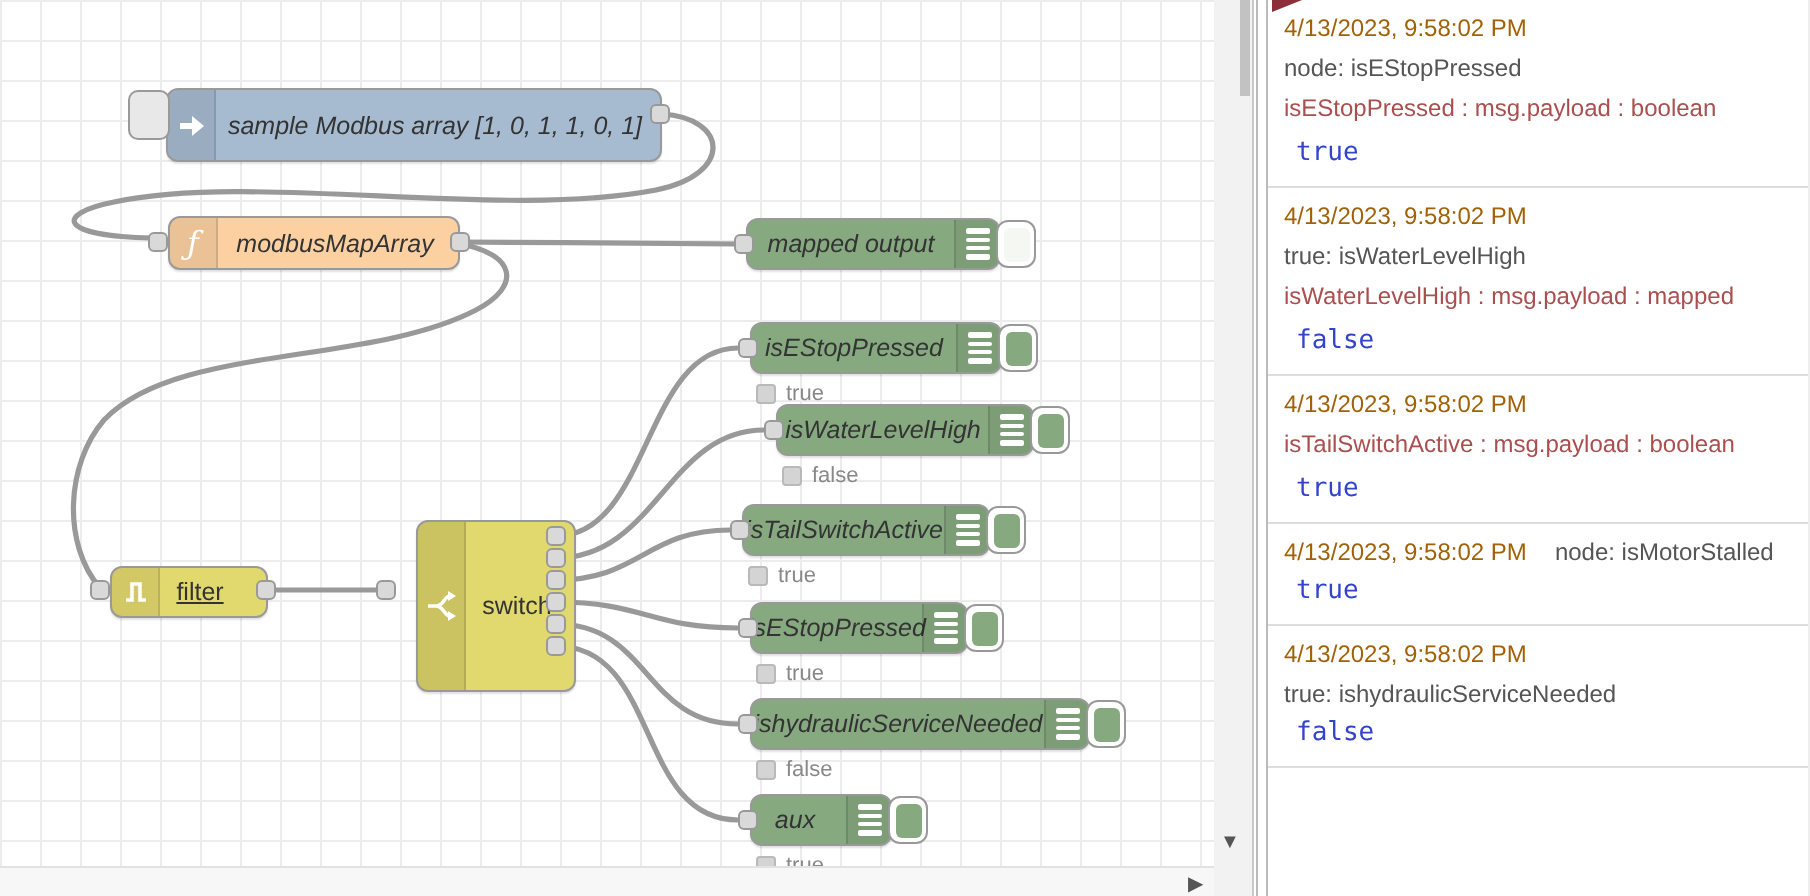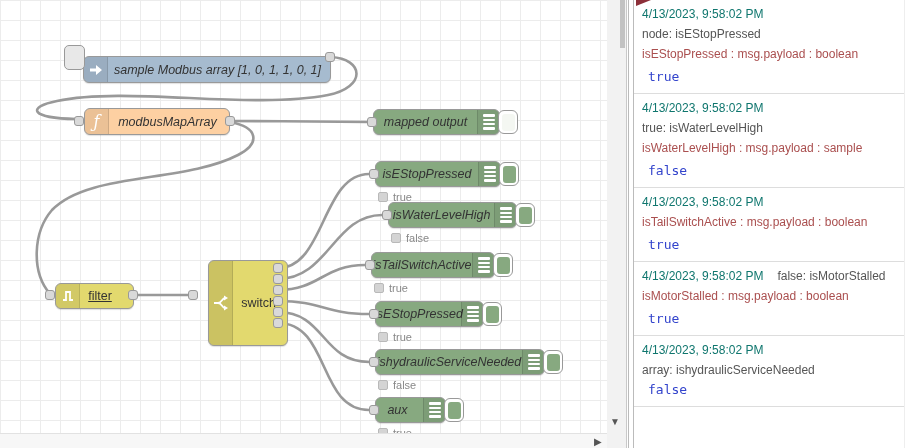--- a/index.html
+++ b/index.html
@@ -60,21 +60,21 @@
     border-left:1px solid #bbb; border-right:1px solid #bbb; }
 
   
   #sidebar { position:absolute; left:634px; top:0; width:271px; height:448px;
     background:#fff; overflow:hidden; border-right:1px solid #eee; }
   #red-corner { position:absolute; left:2px; top:0; width:0; height:0;
     border-top:6px solid #8c2f39; border-right:15px solid transparent; }
   .msg { padding:6px 8px 8px 8px; border-bottom:1px solid #ddd; }
   .msg .meta { display:flex; flex-wrap:wrap; column-gap:14px; row-gap:4px;
     font-size:12px; line-height:16px; margin-bottom:4px; }
-  .msg .ts { color:#0f766e; }
+  .msg .ts { color:#a16207; }
   .msg .nd { color:#555; }
   .msg .prop { font-size:12px; line-height:16px; color:#aa4f4f; margin-bottom:7px; }
   .msg .val { font-family:"DejaVu Sans Mono", monospace; font-size:13px;
     line-height:16px; color:#3344cc; padding-left:6px; }
 </style>
 </head>
 <body>
 
 <div id="stage">
 
@@ -86,21 +86,21 @@
       <path d="M134,295 C154,295 176,295 192,295"></path>
       <path d="M278,268 C325,268 322,174 369,174"></path>
       <path d="M278,279 C328,279 334,215 382,215"></path>
       <path d="M278,290 C320,290 323,265 365,265"></path>
       <path d="M278,301 C322,301 325,314 369,314"></path>
       <path d="M278,312 C325,312 322,362 369,362"></path>
       <path d="M278,323 C330,323 318,410 369,410"></path>
     </svg>
 
     <div class="inject-btn"></div>
-    <div class="node" id="inject-node" style="left:83px; top:56px; width:248px; height:27px; background:#a6bbcf;">
+    <div class="node" id="inject-node" style="left:83px; top:44px; width:248px; height:37px; background:#a6bbcf;">
       <span class="iconL">
         <svg width="14" height="12" viewBox="0 0 14 12">
             <path d="M1,4.5 h6 v-3.5 l6,5 -6,5 v-3.5 h-6 z" fill="#fff"></path>
           </svg>
       </span>
       <span class="lbl italic" style="left:25px; right:4px;">sample Modbus array [1, 0, 1, 1, 0, 1]</span>
     </div>
     <div class="port" style="left:325px; top:52px;"></div>
 
     <div class="node" id="function-node" style="left:84px; top:108px; width:146px; height:27px; background:#fdd0a2;">
@@ -314,44 +314,43 @@
     </div>
     <div class="prop">isEStopPressed : msg.payload : boolean</div>
     <div class="val">true</div>
   </div>
 
   <div class="msg">
     <div class="meta">
       <span class="ts">4/13/2023, 9:58:02 PM</span>
       <span class="nd">true: isWaterLevelHigh</span>
     </div>
-    <div class="prop">isWaterLevelHigh : msg.payload : sample</div>
+    <div class="prop">isWaterLevelHigh : msg.payload : mapped</div>
     <div class="val">false</div>
   </div>
 
   <div class="msg">
     <div class="meta">
       <span class="ts">4/13/2023, 9:58:02 PM</span>
     </div>
     <div class="prop">isTailSwitchActive : msg.payload : boolean</div>
     <div class="val">true</div>
   </div>
 
   <div class="msg">
     <div class="meta">
       <span class="ts">4/13/2023, 9:58:02 PM</span>
-      <span class="nd">false: isMotorStalled</span>
-    </div>
-    <div class="prop">isMotorStalled : msg.payload : boolean</div>
+      <span class="nd">node: isMotorStalled</span>
+    </div>
     <div class="val">true</div>
   </div>
 
   <div class="msg">
     <div class="meta">
       <span class="ts">4/13/2023, 9:58:02 PM</span>
-      <span class="nd">array: ishydraulicServiceNeeded</span>
+      <span class="nd">true: ishydraulicServiceNeeded</span>
     </div>
     <div class="val">false</div>
   </div>
 
 </div>
   </div>
 </div>
 
 </body></html>

